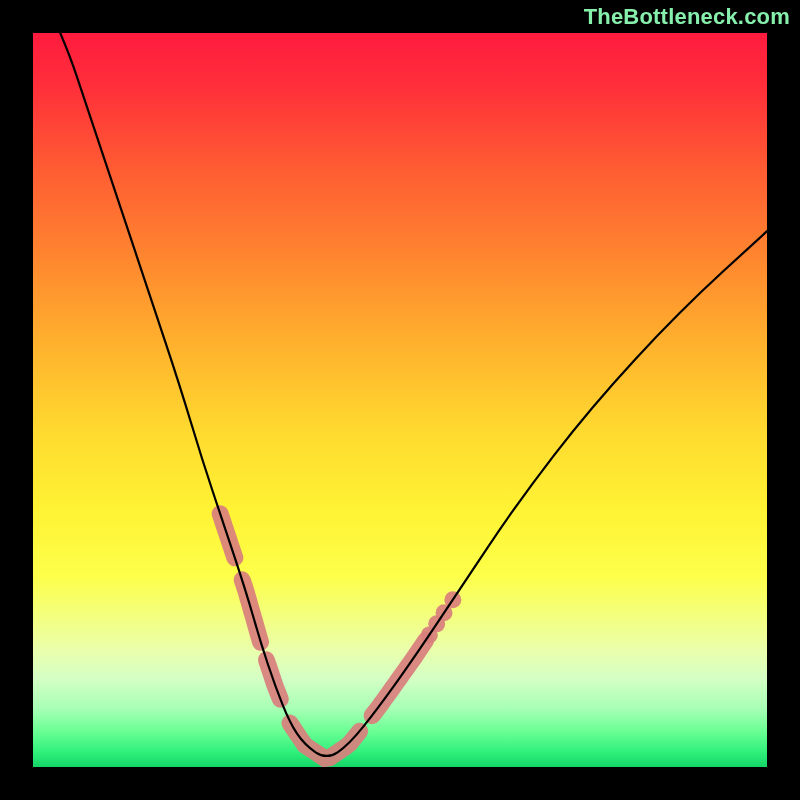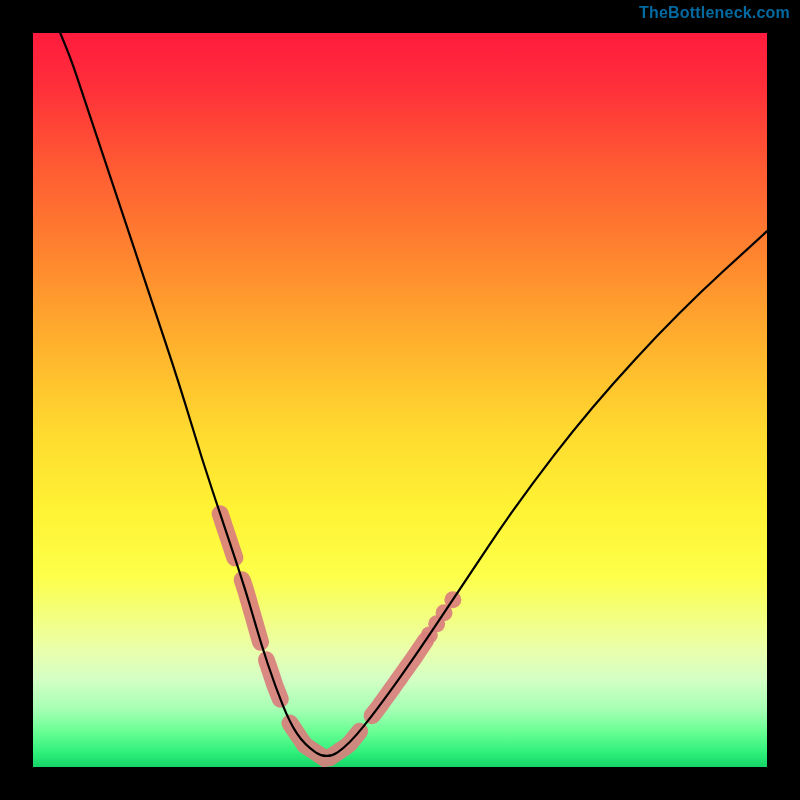--- a/index.html
+++ b/index.html
@@ -15,22 +15,22 @@
     top: 0;
     left: 0;
     width: 800px;
     height: 800px;
     background: #000;
   }
   .watermark {
     position: absolute;
     top: 4px;
     right: 10px;
-    color: #0369a1;
-    font-size: 16px;
+    color: #86efac;
+    font-size: 22px;
     font-weight: 600;
     letter-spacing: 0.2px;
     z-index: 20;
   }
   .plot-area {
     position: absolute;
     top: 33px;
     left: 33px;
     width: 734px;
     height: 734px;

